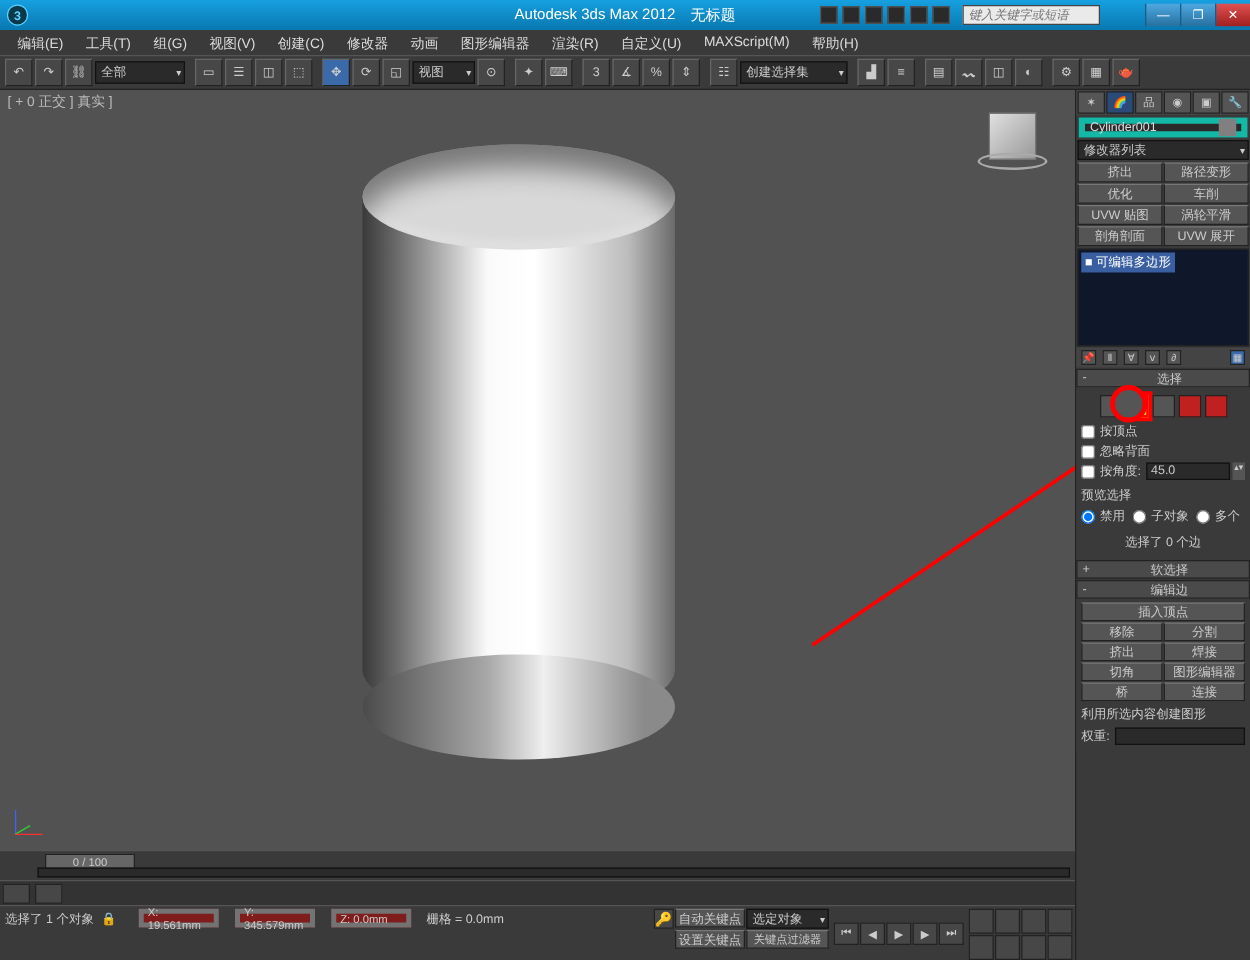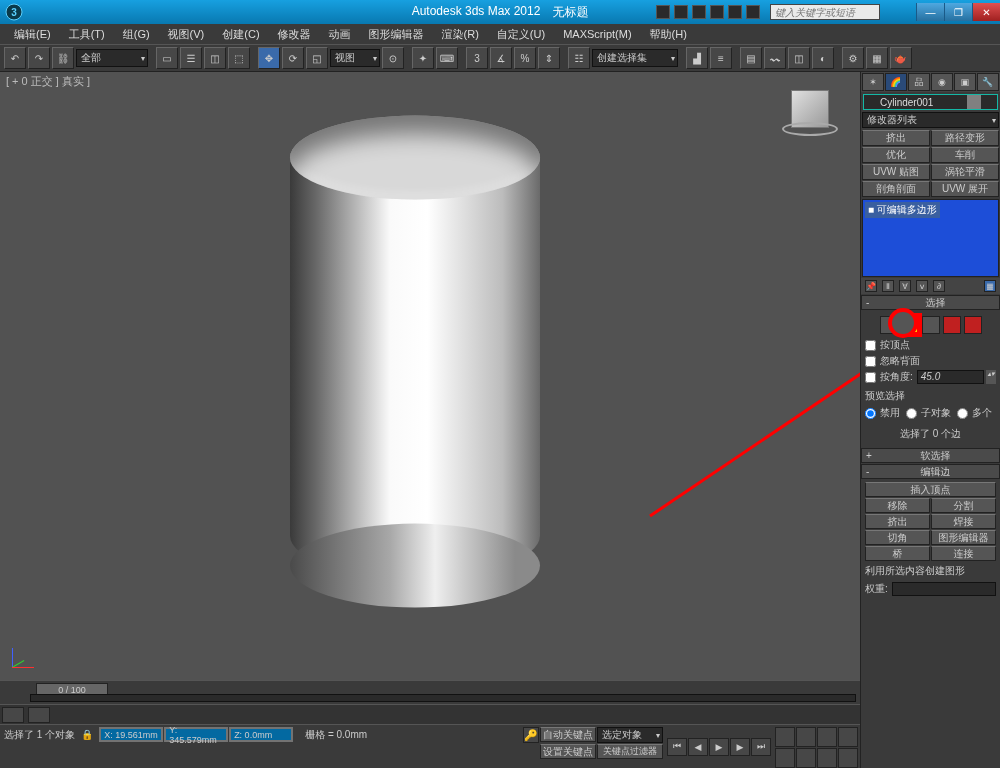--- a/index.html
+++ b/index.html
@@ -44,59 +44,59 @@
 .cylbody{ width:250px;height:420px;background:linear-gradient(90deg,#3a3a3a 0%,#666 10%,#fafafa 40%,#fff 55%,#bcbcbc 85%,#6a6a6a 100%);border-radius:0 0 125px 125px / 0 0 42px 42px;}
 .cyltop{ width:250px;height:84px;background:#d8d8d8;border-radius:50%;position:absolute;top:-42px;left:0;box-shadow:inset 0 18px 22px rgba(0,0,0,.45), inset 0 -6px 8px rgba(255,255,255,.3);}
 .cyltopin{ width:222px;height:72px;background:linear-gradient(90deg,#3a3a3a,#8a8a8a 30%,#c8c8c8 60%,#6a6a6a);border-radius:50%;position:absolute;top:-35px;left:14px;}
 .cylbot{width:250px;height:84px;background:linear-gradient(90deg,#4a4a4a,#a8a8a8 40%,#efefef 58%,#8a8a8a 90%);border-radius:50%;position:absolute;bottom:-30px;left:0;}
 
 
 .cmdpanel { position:absolute; top:72px; right:0; bottom:0; width:140px; background:#3a3a3a; border-left:1px solid #222;}
 .cmdpanel .tabs { height:20px; background:#444; display:flex; gap:1px; padding:1px;}
 .cmdpanel .tabs div{flex:1;height:18px;background:#555;border:1px solid #222;display:flex;align-items:center;justify-content:center;font-size:9px;}
 .cmdpanel .tabs div.active{background:#2a4a78;}
-.namefield{margin:2px;height:16px;background:#2a2a2a;border:1px solid #14b8a6;color:#ddd;padding:0 16px;font-size:10px;display:flex;align-items:center;}
+.namefield{margin:2px;height:16px;background:#2a2a2a;border:5px solid #14b8a6;color:#ddd;padding:0 4px;font-size:10px;display:flex;align-items:center;}
 .namefield .swatch{width:14px;height:14px;background:#808080;margin-left:auto;}
 .mbuttons{display:grid;grid-template-columns:1fr 1fr;gap:1px;padding:1px;}
 .mbtn{height:16px;background:#555;border:1px solid #222;border-top-color:#777;display:flex;align-items:center;justify-content:center;font-size:10px;}
-.stack{margin:1px;height:78px;background:#1d4ed8;border:1px solid #222;padding:2px;font-size:10px;}
+.stack{margin:1px;height:78px;background:#0f172a;border:1px solid #222;padding:2px;font-size:10px;}
 .stack .item{background:#3a5fa0;color:#fff;padding:1px 3px;width:fit-content;}
 .stacktools{height:16px;background:#444;display:flex;gap:5px;padding:2px 4px;}
 .stacktools span{width:12px;height:12px;border:1px solid #222;background:#555;font-size:8px;display:flex;align-items:center;justify-content:center;}
 .rollout{margin-top:1px;}
 .rollhdr{height:15px;background:#4a4a4a;border:1px solid #222;display:flex;align-items:center;padding:0 4px;font-size:10px;}
 .rollhdr .pm{width:10px;}
 .rollbody{padding:3px 4px;background:#3a3a3a;font-size:10px;}
 .subobj{display:flex;gap:3px;justify-content:center;padding:3px 0;position:relative;}
 .subobj div{width:18px;height:18px;background:#555;border:1px solid #222;}
 .subobj div.edge{background:#ffcc00;border:2px solid #ff0000;box-shadow:0 0 0 3px #ff0000;}
 .subobj div.poly{background:#c02020;}
 .subobj .circle{ position:absolute; left:23px; top:-5px; width:30px;height:30px;border:4px solid #ff0000;border-radius:50%;pointer-events:none;}
 .chk{display:flex;align-items:center;gap:4px;padding:1px 0;}
 .chk input{width:11px;height:11px;}
-.spin{display:flex;gap:2px;font-style:italic;}
+.spin{display:flex;gap:2px;}
 .spin .sv{flex:1;height:14px;background:#2a2a2a;border:1px solid #111;padding:0 3px;}
 .btnrow{display:grid;grid-template-columns:1fr 1fr;gap:1px;margin-top:1px;}
 .sbtn{height:15px;background:#555;border:1px solid #222;border-top-color:#777;display:flex;align-items:center;justify-content:center;font-size:10px;}
 .radios{display:flex;gap:6px;padding:2px 0;flex-wrap:wrap;}
 
 
 .timeslider{position:absolute;left:0;right:140px;bottom:64px;height:24px;background:#3a3a3a;border-top:1px solid #555;}
 .timeslider .handle{position:absolute;left:36px;top:2px;width:72px;height:14px;background:#666;border:1px solid #222;font-size:9px;display:flex;align-items:center;justify-content:center;}
 .timeruler{position:absolute;left:30px;right:4px;bottom:2px;height:8px;background:#2a2a2a;border:1px solid #111;}
 .trackbar{position:absolute;left:0;right:140px;bottom:44px;height:20px;background:#333;border-top:1px solid #555;display:flex;align-items:center;}
 .trackbar .tb{width:22px;height:16px;background:#474747;border:1px solid #222;margin:0 2px;}
 .statusbar{position:absolute;left:0;right:140px;bottom:0;height:44px;background:#3a3a3a;border-top:1px solid #555;display:flex;}
 .statusbar .script{width:80px;border-right:1px solid #222;padding:2px;}
 .statusbar .script .pink{height:12px;background:#ffb0b0;margin-bottom:2px;}
 .statusbar .msgs{flex:1;padding:2px 4px;font-size:10px;display:flex;flex-direction:column;justify-content:flex-start;gap:2px;}
 .statusbar .msgs .row{display:flex;align-items:center;gap:6px;}
 .statusbar .msgs .lock{width:12px;height:12px;}
 .coords{display:flex;gap:1px;align-items:center;}
-.coords .cf{width:64px;height:15px;background:#0369a1;border:2px solid #737373;font-size:9px;padding:0 3px;display:flex;align-items:center;}
+.coords .cf{width:64px;height:15px;background:#7f1d1d;border:4px solid #737373;font-size:9px;padding:0 3px;display:flex;align-items:center;margin-left:12px;}
 .gridlbl{font-size:10px;padding:0 6px;}
 .animctrl{display:flex;align-items:center;gap:1px;padding:2px;}
 .animctrl .ab{width:20px;height:18px;background:#474747;border:1px solid #222;display:flex;align-items:center;justify-content:center;font-size:9px;}
 .navpad{display:grid;grid-template-columns:repeat(4,20px);grid-template-rows:repeat(2,20px);gap:1px;padding:2px;}
 .navpad div{background:#474747;border:1px solid #222;}
 
 
 .arrow{position:absolute;pointer-events:none;}
 </style>
 </head>

